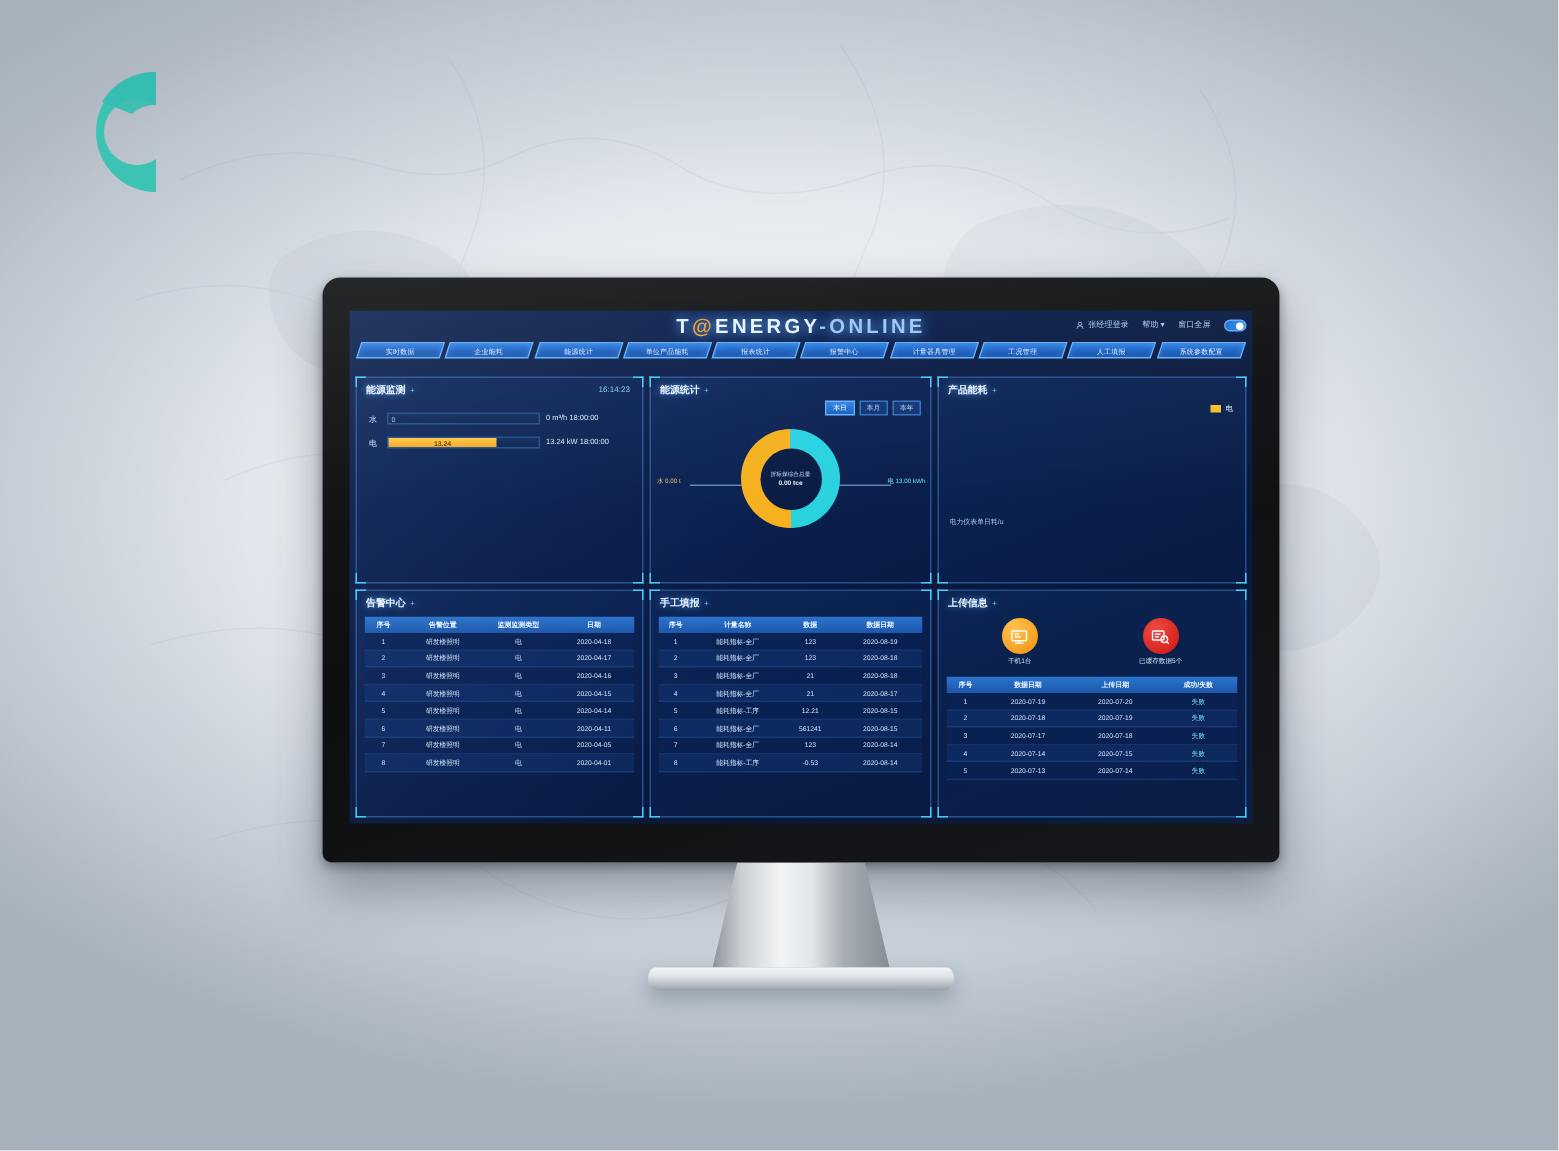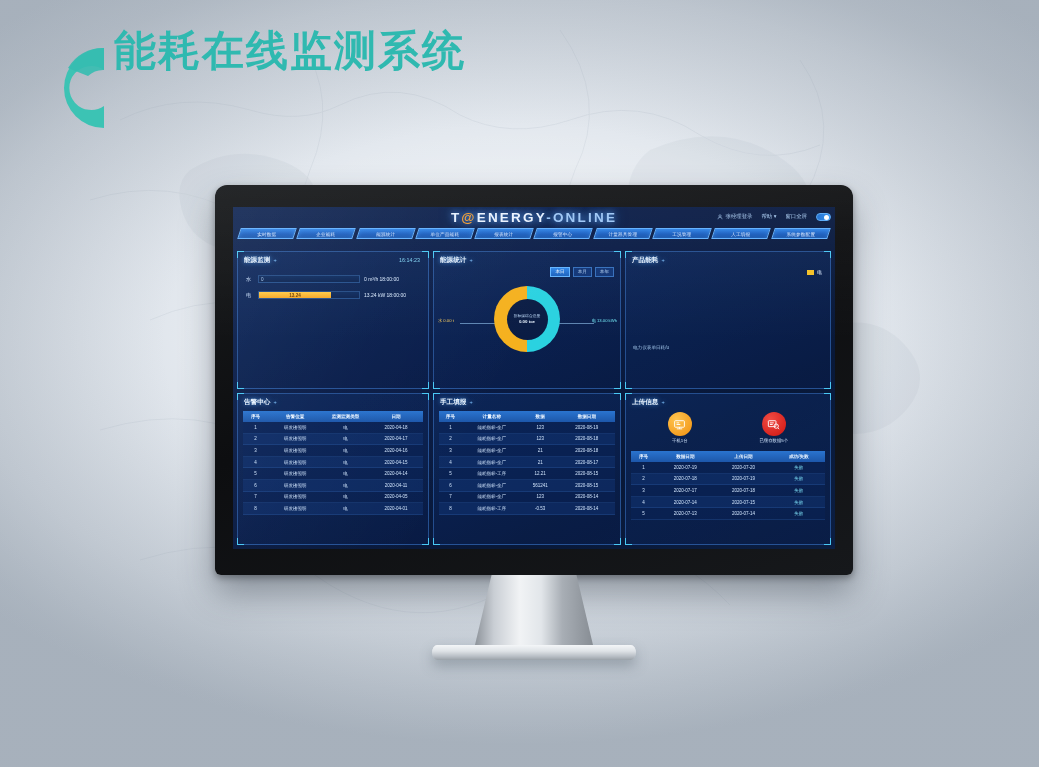--- a/index.html
+++ b/index.html
@@ -285,21 +285,20 @@
     </g>
   </svg>
   <div id="vignette"></div>
 
   <div id="headline">
     <svg id="logo-mark" viewBox="0 0 64 112">
       <path d="M56 16 A40 40 0 1 0 56 96 L56 74 A22 22 0 1 1 56 38 Z" fill="#3cc3b4"></path>
       <path d="M56 16 A40 40 0 0 0 20 36 L40 44 A22 22 0 0 1 56 38 Z" fill="#35bdb0" opacity=".9"></path>
     </svg>
     <div id="headline-text">
-      <div id="title-cn">能耗在线监测系统</div>
     </div>
   </div>
 
   <div id="monitor">
     <div id="bezel">
       <div id="screen">
         <div class="ui">
 
           <div id="ui-top">
             <div id="brand"><span>T</span><span class="at">@</span><span>ENERGY</span><span class="dim">-</span><span class="dim">ONLINE</span></div>

